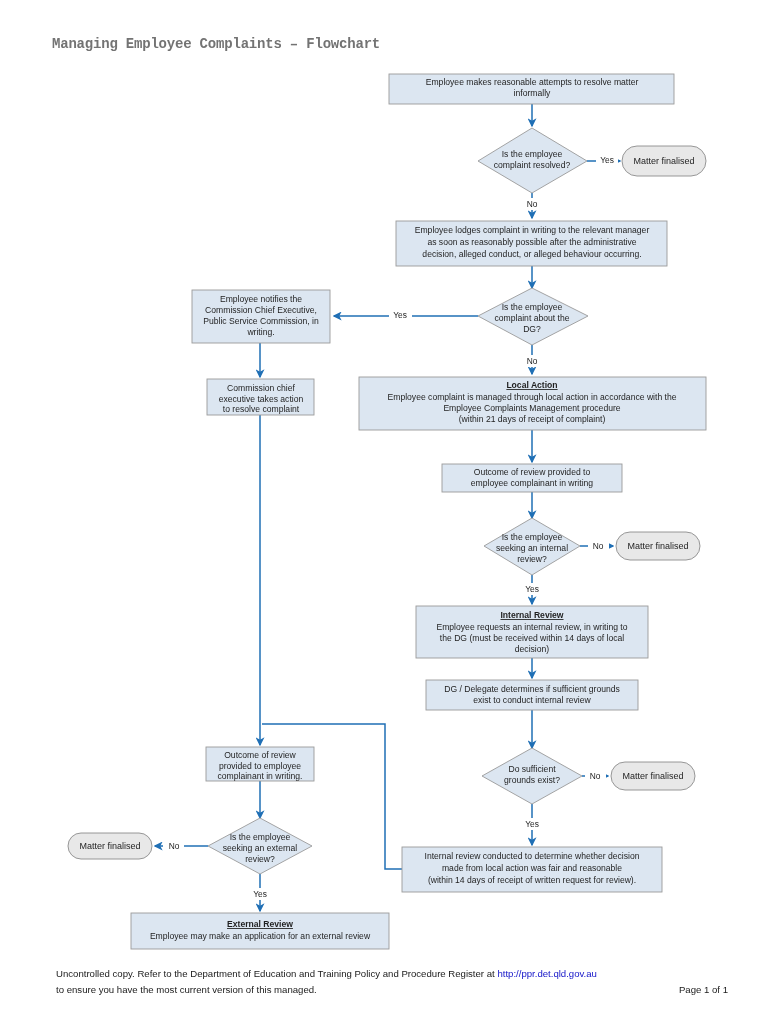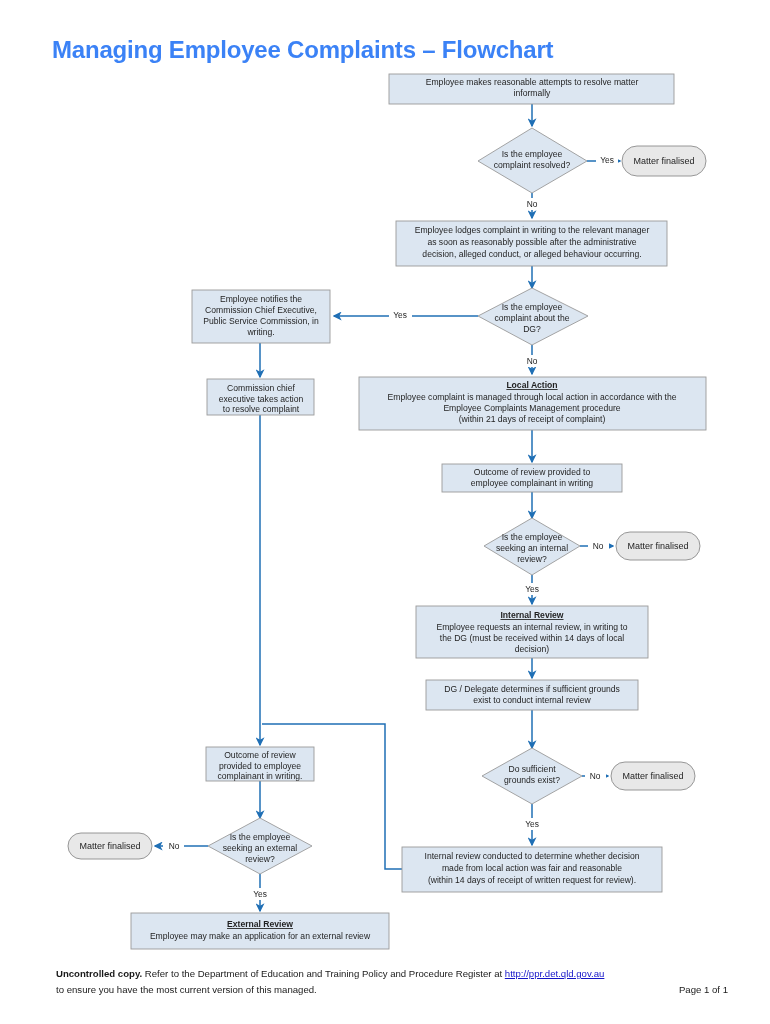--- a/index.html
+++ b/index.html
@@ -18,25 +18,26 @@
   #page {
     position: absolute;
     inset: 0;
     width: 770px;
     height: 1024px;
   }
   #page-title {
     position: absolute;
     left: 52px;
     top: 36px;
-    font-size: 24px;
+    font-size: 14px;
     font-weight: bold;
     letter-spacing: -0.2px;
-    color: #3b82f6;
+    color: #737373;
     white-space: nowrap;
+    font-family: Liberation Mono, monospace;
   }
   svg#flow {
     position: absolute;
     left: 0;
     top: 0;
     width: 770px;
     height: 1024px;
   }
   svg#flow text {
     font-family: "Liberation Sans", sans-serif;
@@ -81,24 +82,23 @@
   }
   #footer {
     position: absolute;
     left: 56px;
     top: 966px;
     width: 672px;
     font-size: 9.6px;
     line-height: 1.65;
     color: #1a1a1a;
   }
-  #footer .b { font-weight: bold; }
+  #footer .b { font-weight: normal; }
   #footer a, #footer .link {
     color: #1414c8;
-    text-decoration: underline;
   }
   #footer .pagenum {
     float: right;
   }
   .row2 { display: block; }
 </style>
 </head>
 <body>
 
 <div id="page">

